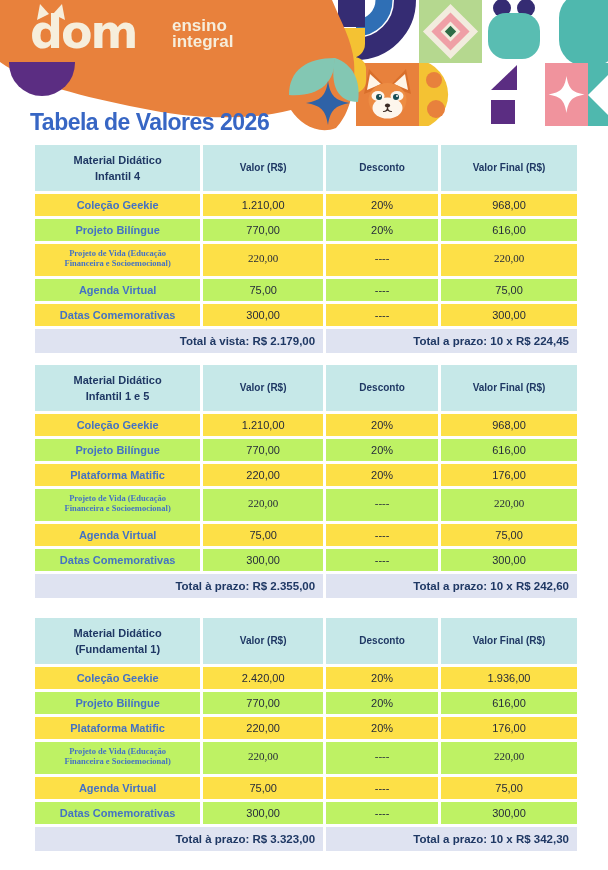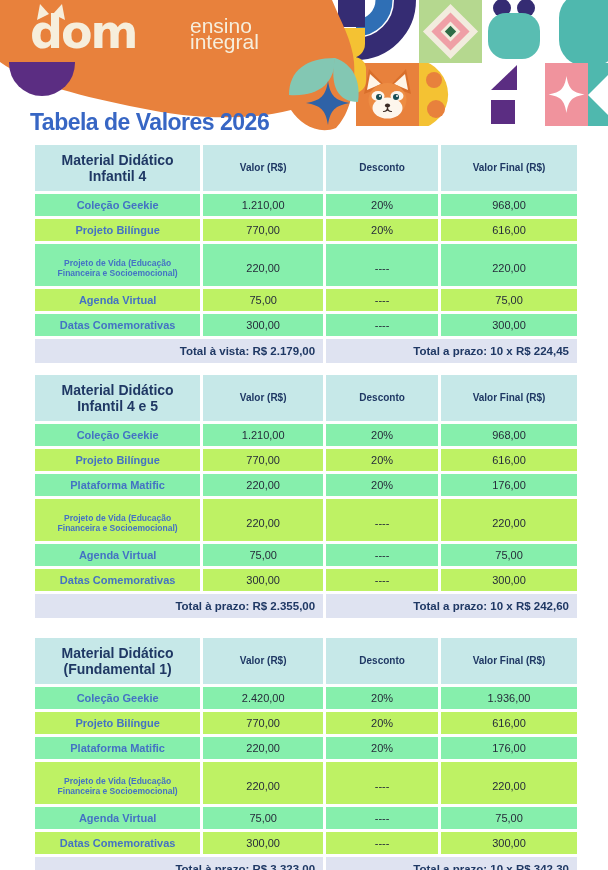--- a/index.html
+++ b/index.html
@@ -22,44 +22,44 @@
 
   .blob-orange { position:absolute; top:0; left:0; width:365px; height:136px; }
   .half-purple { position:absolute; left:9px; top:62px; width:66px; height:34px;
                  background:#5B2D82; border-radius:0 0 34px 34px; }
   .leaf-star { position:absolute; left:281px; top:55px; width:82px; height:72px; }
 
   .brand { position:absolute; left:30px; top:6px; width:260px; height:60px; color:#F6EEDC; }
   .brand-word { font-family:"DejaVu Sans", sans-serif; font-weight:bold; font-size:46px;
                 letter-spacing:-2px; line-height:52px; }
   .fox-ears { position:absolute; left:4px; top:-4px; }
-  .tagline { position:absolute; left:160px; top:12px; font-size:21px; line-height:16px;
-             color:#F6EEDC; font-weight:normal; }
+  .tagline { position:absolute; left:142px; top:12px; font-size:17px; line-height:16px;
+             color:#F6EEDC; font-weight:bold; }
 
   .page-title { position:absolute; left:30px; top:108px; color:#3766C4; font-weight:bold;
                 font-size:23px; letter-spacing:-0.5px; transform:scaleY(1.05);
                 transform-origin:left top; white-space:nowrap; }
 
   
   .content { position:absolute; top:142px; left:32px; width:548px; }
   table.price-table { width:100%; border-collapse:separate; border-spacing:3px; background:#ffffff; }
   table.price-table + table.price-table { margin-top:6px; }
   table.gap-big { margin-top:14px !important; }
 
   .price-table th { background:#C6E8E8; color:#1F3864; font-weight:bold; font-size:10px;
                     height:46px; text-align:center; vertical-align:middle; line-height:16px; }
-  .price-table th.ttl { font-size:14px;margin-left:16px; }
+  .price-table th.ttl { font-size:11px;margin-left:16px; }
 
   .price-table td { text-align:center; vertical-align:middle; font-size:11px;
                     padding:4px 2px; line-height:14px; }
-  tr.dark td  { background:#86efac; }
+  tr.dark td  { background:#fde047; }
   tr.light td { background:#bef264; }
   td.lbl { color:#4472C4; font-weight:bold; }
   td.lbl.small { font-size:8.5px; line-height:10px; padding-left:14px; padding-right:14px; }
-  tr.tall td { padding-top:14px; padding-bottom:8px; }
+  tr.tall td { padding-top:4px; padding-bottom:8px;font-family:Liberation Serif, serif; }
   td.val { color:#262B3A; }
 
   tr.total td { background:#DFE3F1; color:#1F3864; font-weight:bold; font-size:11.5px;
                 text-align:right; padding:5px 8px; }
 
   .c1 { width:31%; } .c2 { width:22.5%; } .c3 { width:21%; } .c4 { width:25.5%; }
 </style>
 </head>
 <body>
 
@@ -232,21 +232,21 @@
       <colgroup>
           <col class="c1">
           <col class="c2">
           <col class="c3">
           <col class="c4">
         </colgroup>
       <tbody>
           <tr>
         <th class="ttl">
           <div>Material Didático</div>
-          <div>Infantil 4 e 5</div>
+          <div>Infantil 1 e 5</div>
         </th>
         <th>Valor (R$)</th>
         <th>Desconto</th>
         <th>Valor Final (R$)</th>
       </tr>
       <tr class="dark">
         <td class="lbl">Coleção Geekie</td>
         <td class="val">1.210,00</td>
         <td class="val">20%</td>
         <td class="val">968,00</td>

